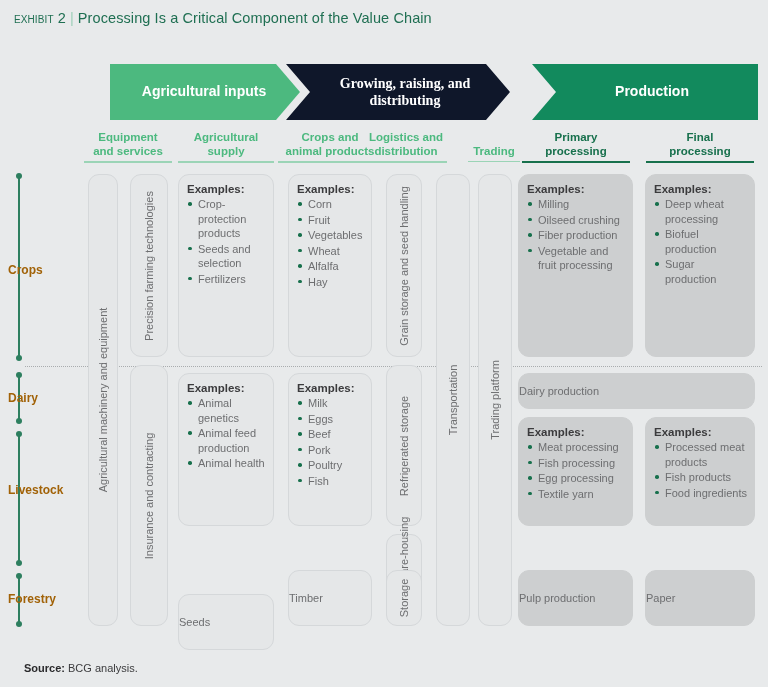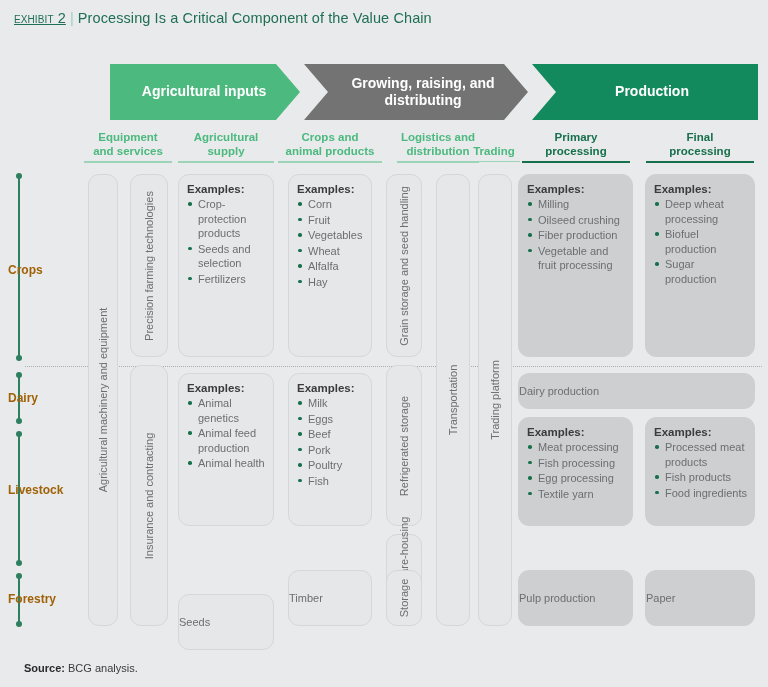--- a/index.html
+++ b/index.html
@@ -12,37 +12,37 @@
     overflow:hidden;
     color:#59595b;
   }
 
   
   #title {
     position:absolute; left:14px; top:10px;
     font-size:14.5px; color:#1f6f52; letter-spacing:.1px;
     white-space:nowrap;
   }
-  #title .ex { font-variant:small-caps; text-transform:lowercase;text-decoration:underline; }
+  #title .ex { font-variant:small-caps; text-transform:lowercase; }
   #title .ex::first-letter { text-transform:uppercase; }
   #title .bar { color:#9ecfba; margin:0 4px; }
 
   
   #banner { position:absolute; left:110px; top:64px; width:648px; height:56px; }
   .stage {
     position:absolute; top:0; height:56px;
     display:flex; align-items:center; justify-content:center;
     color:#fff; font-weight:bold; font-size:14px; line-height:1.25;
     text-align:center; padding:0 12px 0 26px;
   }
   .stage .lbl{ display:block; }
   .stage.s1 { left:0;   width:190px; background:#4cb97f;
     clip-path: polygon(0 0, 166px 0, 190px 28px, 166px 56px, 0 56px, 0 56px); padding-left:10px;}
-  .stage.s2 { left:194px; width:224px; background:#737373;
-    clip-path: polygon(0 0, 200px 0, 224px 28px, 200px 56px, 0 56px, 24px 28px); }
+  .stage.s2 { left:176px; width:224px; background:#0f172a;
+    clip-path: polygon(0 0, 200px 0, 224px 28px, 200px 56px, 0 56px, 24px 28px); font-family: Liberation Serif, serif; }
   .stage.s3 { left:422px; width:226px; background:#128a5d;
     clip-path: polygon(0 0, 226px 0, 226px 56px, 0 56px, 24px 28px); }
 
   
   .colhead {
     position:absolute;
     text-align:center; font-weight:bold; font-size:11.5px; line-height:1.25;
     color:#4cb97f; padding-bottom:4px;
   }
   .colhead.dark { color:#17704c; }
@@ -129,21 +129,21 @@
 <div class="colhead" style="left:178px;top:130px;width:96px;">
   <div>Agricultural</div>
   <div>supply</div>
   <div class="rule"></div>
 </div>
 <div class="colhead" style="left:278px;top:130px;width:104px;">
   <div>Crops and</div>
   <div>animal products</div>
   <div class="rule"></div>
 </div>
-<div class="colhead" style="left:397px;top:130px;width:82px;">
+<div class="colhead" style="left:365px;top:130px;width:82px;">
   <div>Logistics and</div>
   <div>distribution</div>
   <div class="rule"></div>
 </div>
 <div class="colhead" style="left:468px;top:144px;width:52px;">
   <div>Trading</div>
   <div class="rule"></div>
 </div>
 <div class="colhead dark" style="left:522px;top:130px;width:108px;">
   <div>Primary</div>

